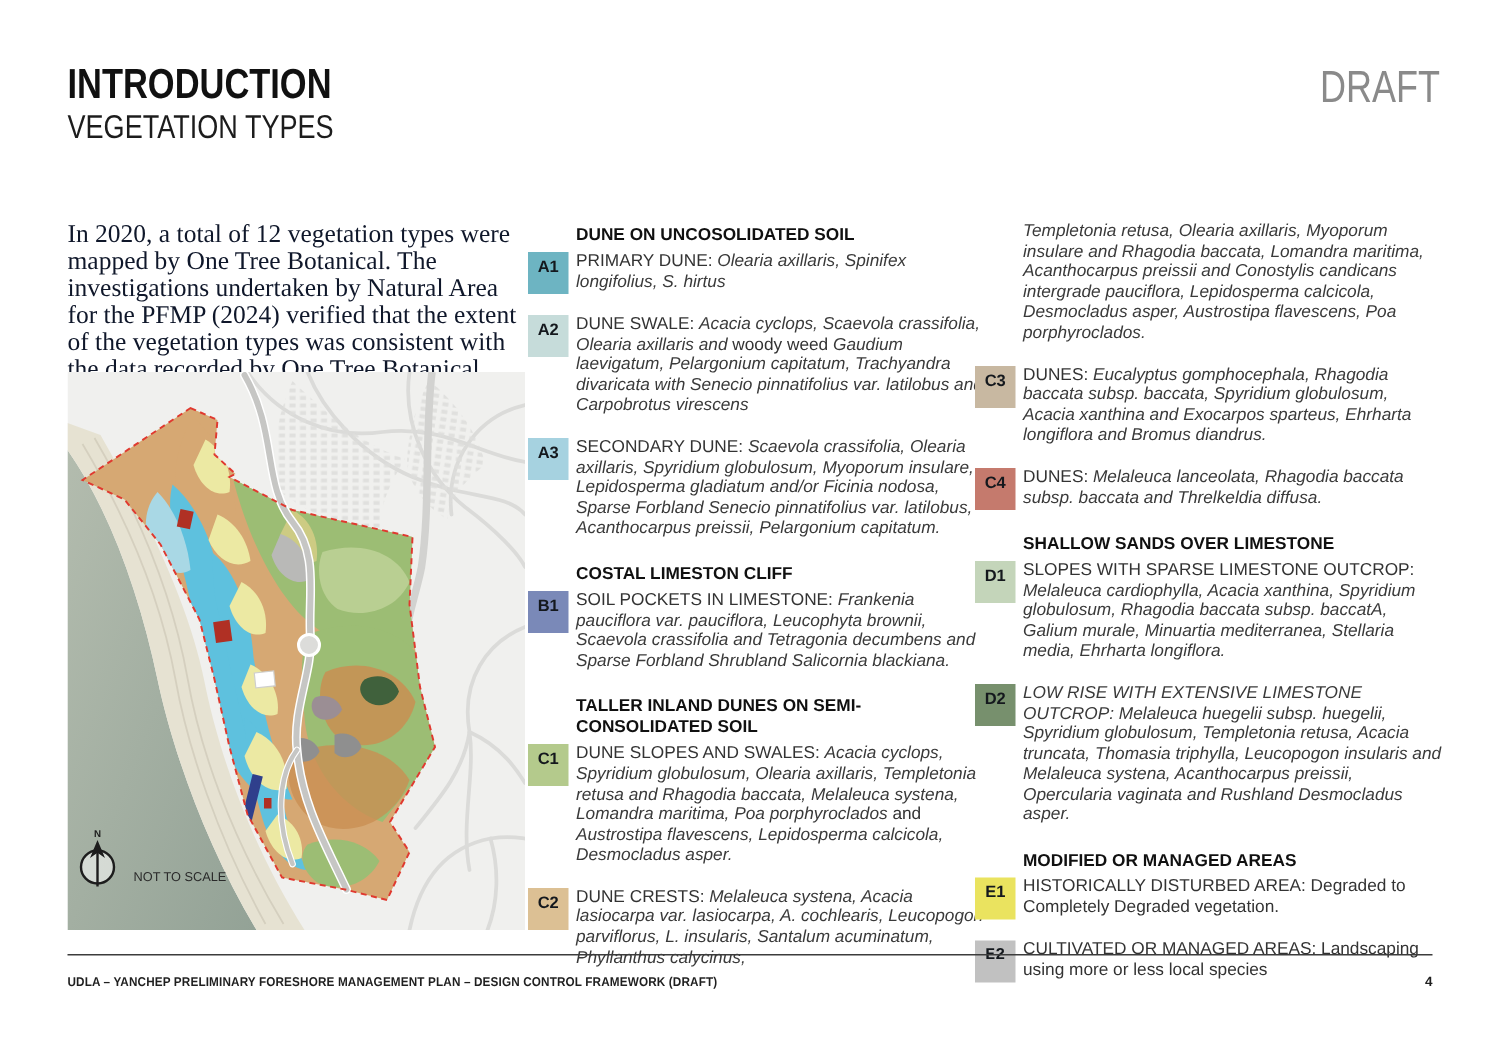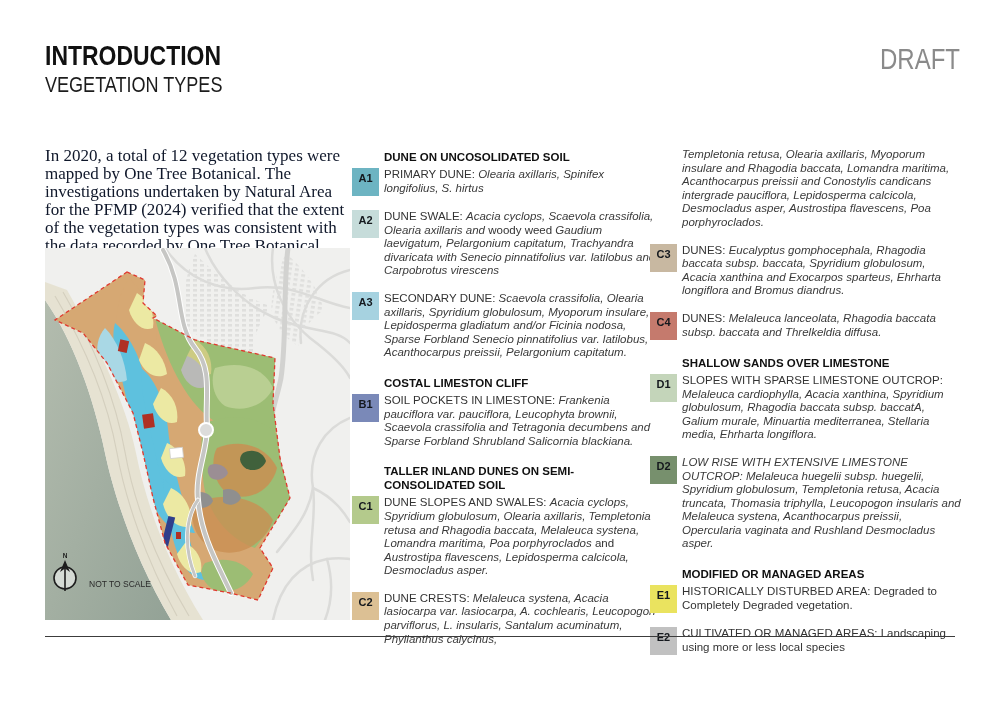--- a/index.html
+++ b/index.html
@@ -194,20 +194,24 @@
       <div class="legend-entry">
         <div class="badge" style="background: rgb(119, 144, 109);">D2</div>
         <div class="entry-text"><i>LOW RISE WITH EXTENSIVE LIMESTONE OUTCROP: Melaleuca huegelii subsp. huegelii, Spyridium globulosum, Templetonia retusa, Acacia truncata, Thomasia triphylla, Leucopogon insularis and Melaleuca systena, Acanthocarpus preissii, Opercularia vaginata and Rushland Desmocladus asper.</i></div>
       </div>
       <div class="legend-heading">MODIFIED OR MANAGED AREAS</div>
       <div class="legend-entry">
         <div class="badge" style="background: rgb(234, 227, 95);">E1</div>
         <div class="entry-text"><span>HISTORICALLY DISTURBED AREA: Degraded to Completely Degraded vegetation.</span></div>
       </div>
       <div class="legend-entry">
-        <div class="badge" style="background: rgb(193, 193, 193);">E2</div>
+        <div class="badge" style="background: rgb(193, 193, 193); font-family: Liberation Mono, monospace;">E2</div>
         <div class="entry-text"><span>CULTIVATED OR MANAGED AREAS: Landscaping using more or less local species</span></div>
       </div>
     </div>
 
   <div class="footer-rule"></div>
+  <div class="footer">
+    <span class="footer-left">UDLA – YANCHEP PRELIMINARY FORESHORE MANAGEMENT PLAN – DESIGN CONTROL FRAMEWORK (DRAFT)</span>
+    <span class="footer-page">4</span>
+  </div>
 
 </div>
 
 </body></html>

